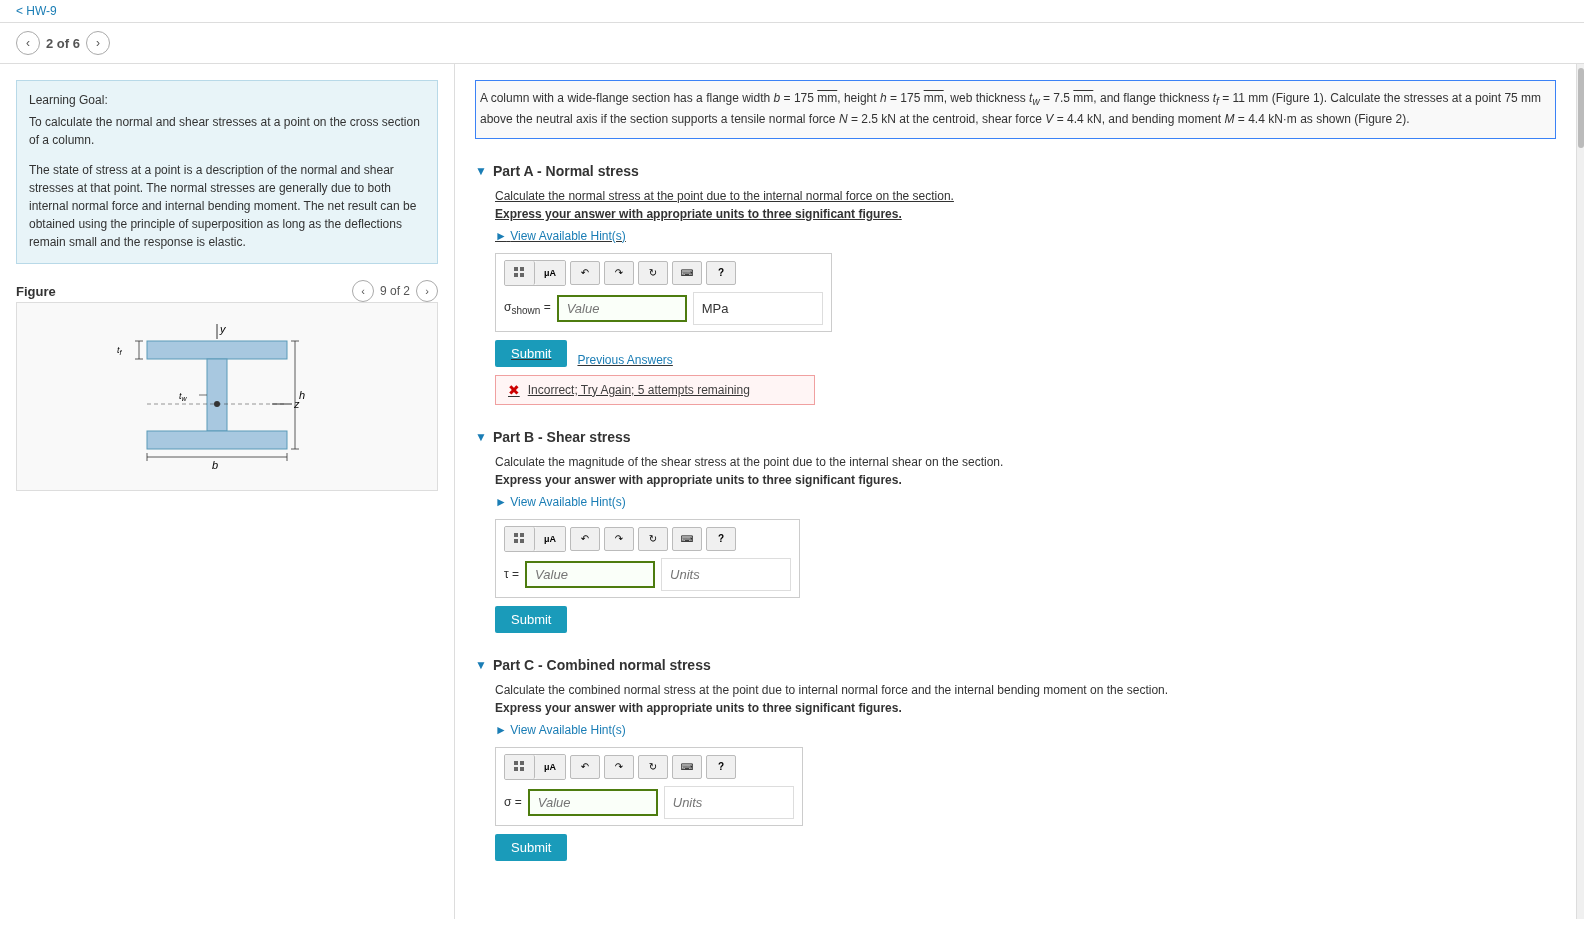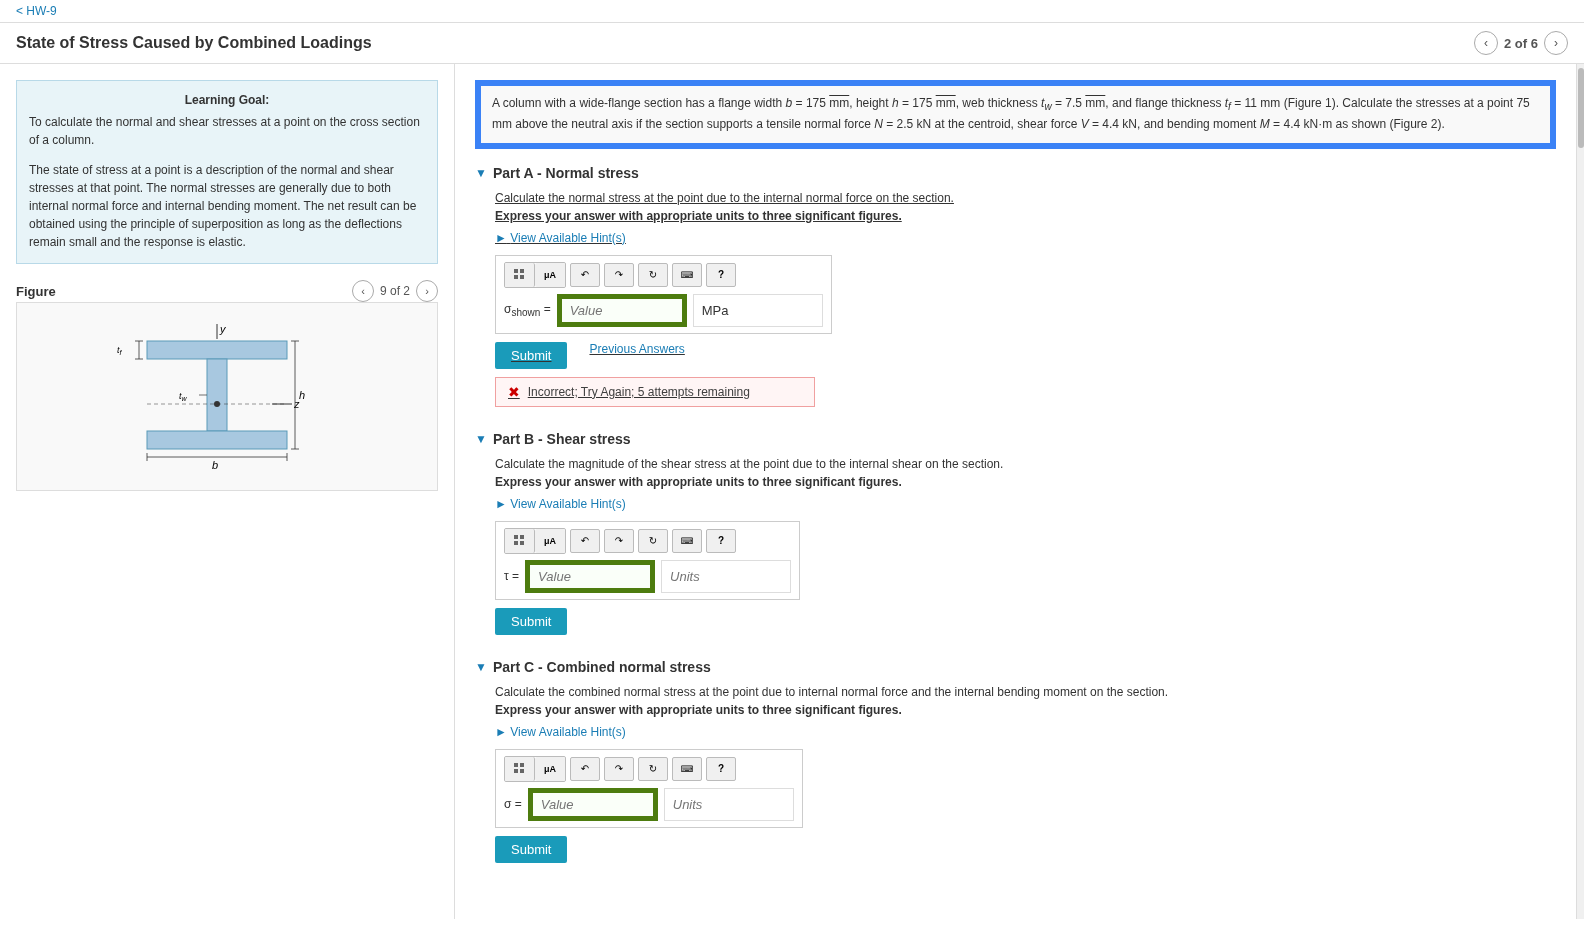--- a/index.html
+++ b/index.html
@@ -12,59 +12,59 @@
     .nav-controls { display: flex; align-items: center; gap: 6px; }
     .nav-btn { width: 24px; height: 24px; border: 1px solid #aaa; border-radius: 50%; background: #fff; cursor: pointer; display: flex; align-items: center; justify-content: center; font-size: 12px; color: #555; }
     .page-indicator { font-size: 13px; color: #555; }
 
     
     .main-layout { display: flex; height: calc(927px - 72px); }
 
     
     .left-panel { width: 455px; min-width: 455px; border-right: 1px solid #ddd; padding: 16px; overflow-y: auto; }
     .learning-goal-box { background: #e8f4f8; border: 1px solid #b8d9e8; padding: 12px; margin-bottom: 16px; }
-    .learning-goal-title { font-weight: bold; font-size: 12px; margin-bottom: 6px; text-align: center; }
+    .learning-goal-title { font-weight: normal; font-size: 12px; margin-bottom: 6px; }
     .learning-goal-text { font-size: 12px; line-height: 1.5; color: #333; }
 
     .figure-section { margin-top: 16px; }
     .figure-header { display: flex; align-items: center; justify-content: space-between; margin-bottom: 0; }
     .figure-title { font-weight: bold; font-size: 13px; }
     .figure-nav { display: flex; align-items: center; gap: 6px; }
     .figure-nav-btn { width: 22px; height: 22px; border: 1px solid #aaa; border-radius: 50%; background: #fff; cursor: pointer; display: flex; align-items: center; justify-content: center; font-size: 11px; color: #555; }
     .figure-page { font-size: 12px; color: #555; }
     .figure-diagram { background: #f9f9f9; border: 1px solid #ddd; padding: 16px; display: flex; justify-content: center; align-items: center; min-height: 160px; }
 
     
     .right-panel { flex: 1; overflow-y: auto; padding: 16px 20px; }
-    .problem-statement { font-size: 12px; line-height: 1.6; color: #333; margin-bottom: 16px; padding: 8px 11px; background: #f9f9f9; border: 6px solid #3b82f6; }
+    .problem-statement { font-size: 12px; line-height: 1.6; color: #333; margin-bottom: 24px; padding: 8px 4px; background: #f9f9f9; border: 1px solid #3b82f6; }
 
     
     .part-section { margin-bottom: 24px; }
     .part-header { display: flex; align-items: center; gap: 6px; margin-bottom: 10px; cursor: pointer; }
     .part-arrow { color: #1a7db5; font-size: 12px; }
     .part-title { font-size: 14px; font-weight: bold; color: #333; }
     .part-description { font-size: 12px; color: #333; margin-bottom: 4px; }
     .part-instruction { font-size: 12px; font-weight: bold; color: #333; margin-bottom: 8px; }
     .hint-link { color: #1a7db5; text-decoration: none; font-size: 12px; display: block; margin-bottom: 10px; cursor: pointer; }
 
     
     .answer-box { border: 1px solid #ccc; background: #fff; display: inline-block; padding: 4px; margin-bottom: 8px; }
     .answer-toolbar { display: flex; align-items: center; gap: 4px; padding: 2px 4px 4px 4px; }
     .toolbar-btn { width: 30px; height: 24px; border: 1px solid #bbb; background: #f0f0f0; cursor: pointer; display: flex; align-items: center; justify-content: center; font-size: 10px; border-radius: 2px; }
     .toolbar-btn-group { display: flex; border: 1px solid #bbb; border-radius: 2px; overflow: hidden; }
     .toolbar-btn-group .toolbar-btn { border: none; border-right: 1px solid #bbb; }
     .toolbar-btn-group .toolbar-btn:last-child { border-right: none; }
 
     .answer-input-row { display: flex; align-items: center; gap: 6px; padding: 2px 4px; }
     .answer-label { font-size: 12px; white-space: nowrap; }
-    .answer-value-input { border: 5px solid #4d7c0f; padding: 4px 8px; font-size: 13px; width: 130px; color: #999; font-style: italic; background: #fafff9; }
+    .answer-value-input { border: 2px solid #4d7c0f; padding: 4px 8px; font-size: 13px; width: 130px; color: #999; font-style: italic; background: #fafff9; }
     .answer-units-input { border: 1px solid #ddd; padding: 8px 8px; font-size: 13px; width: 130px; color: #999; font-style: italic; background: #fff; }
     .answer-units-filled { color: #333; font-style: normal; }
 
-    .submit-row { display: flex; align-items: flex-start; gap: 22px; margin-bottom: 8px; }
+    .submit-row { display: flex; align-items: flex-end; gap: 10px; margin-bottom: 8px; }
     .submit-btn { background: #1a9bba; color: #fff; border: none; padding: 6px 16px; font-size: 13px; cursor: pointer; border-radius: 2px; }
     .prev-answers-link { color: #1a7db5; text-decoration: none; font-size: 12px; cursor: pointer; }
 
     
     .feedback-box { display: flex; align-items: center; gap: 8px; border: 1px solid #f0a0a0; background: #fff5f5; padding: 6px 12px; margin-bottom: 8px; max-width: 320px; }
     .feedback-icon { color: #cc0000; font-size: 14px; }
     .feedback-text { font-size: 12px; color: #404040; }
 
     
     .right-panel::-webkit-scrollbar { width: 8px; }
@@ -86,21 +86,20 @@
   </style>
 </head>
 <body>
 
 <div class="top-nav">
   <a class="hw-link" href="#">&lt; HW-9</a>
   <span></span>
 </div>
 
 <div class="page-title">
-  <span>State of Stress Caused by Combined Loadings</span>
   <div class="nav-controls">
     <button class="nav-btn">‹</button>
     <span class="page-indicator">2 of 6</span>
     <button class="nav-btn">›</button>
   </div>
 </div>
 
 <div class="main-layout">
 
   <div class="left-panel">

